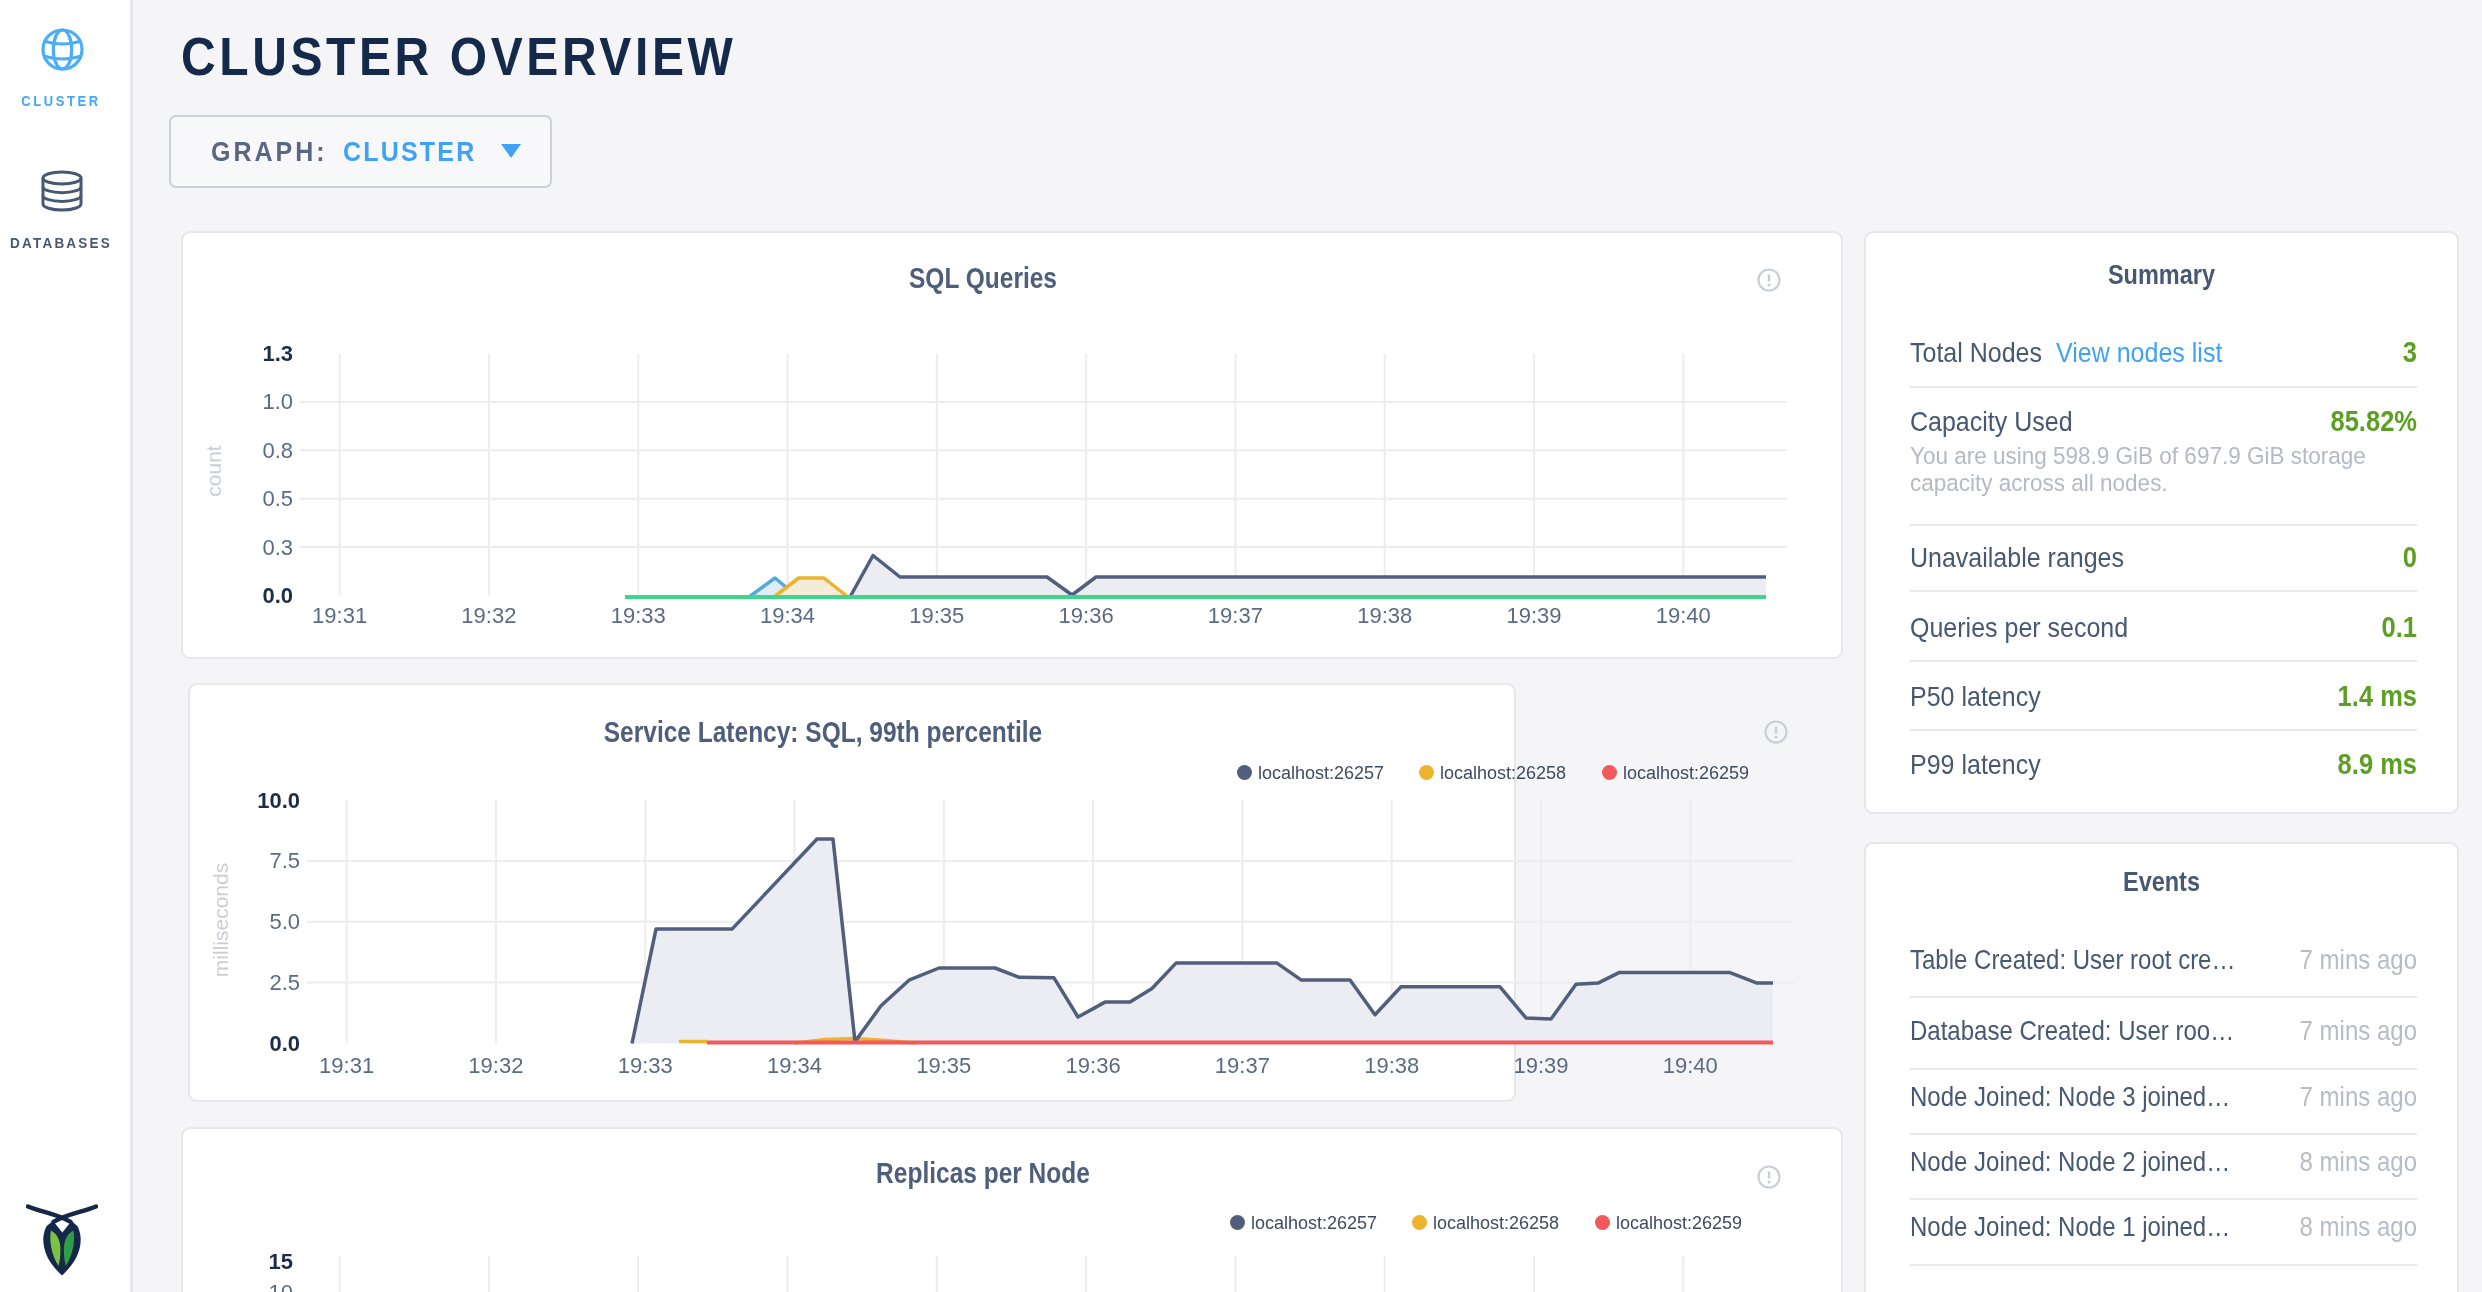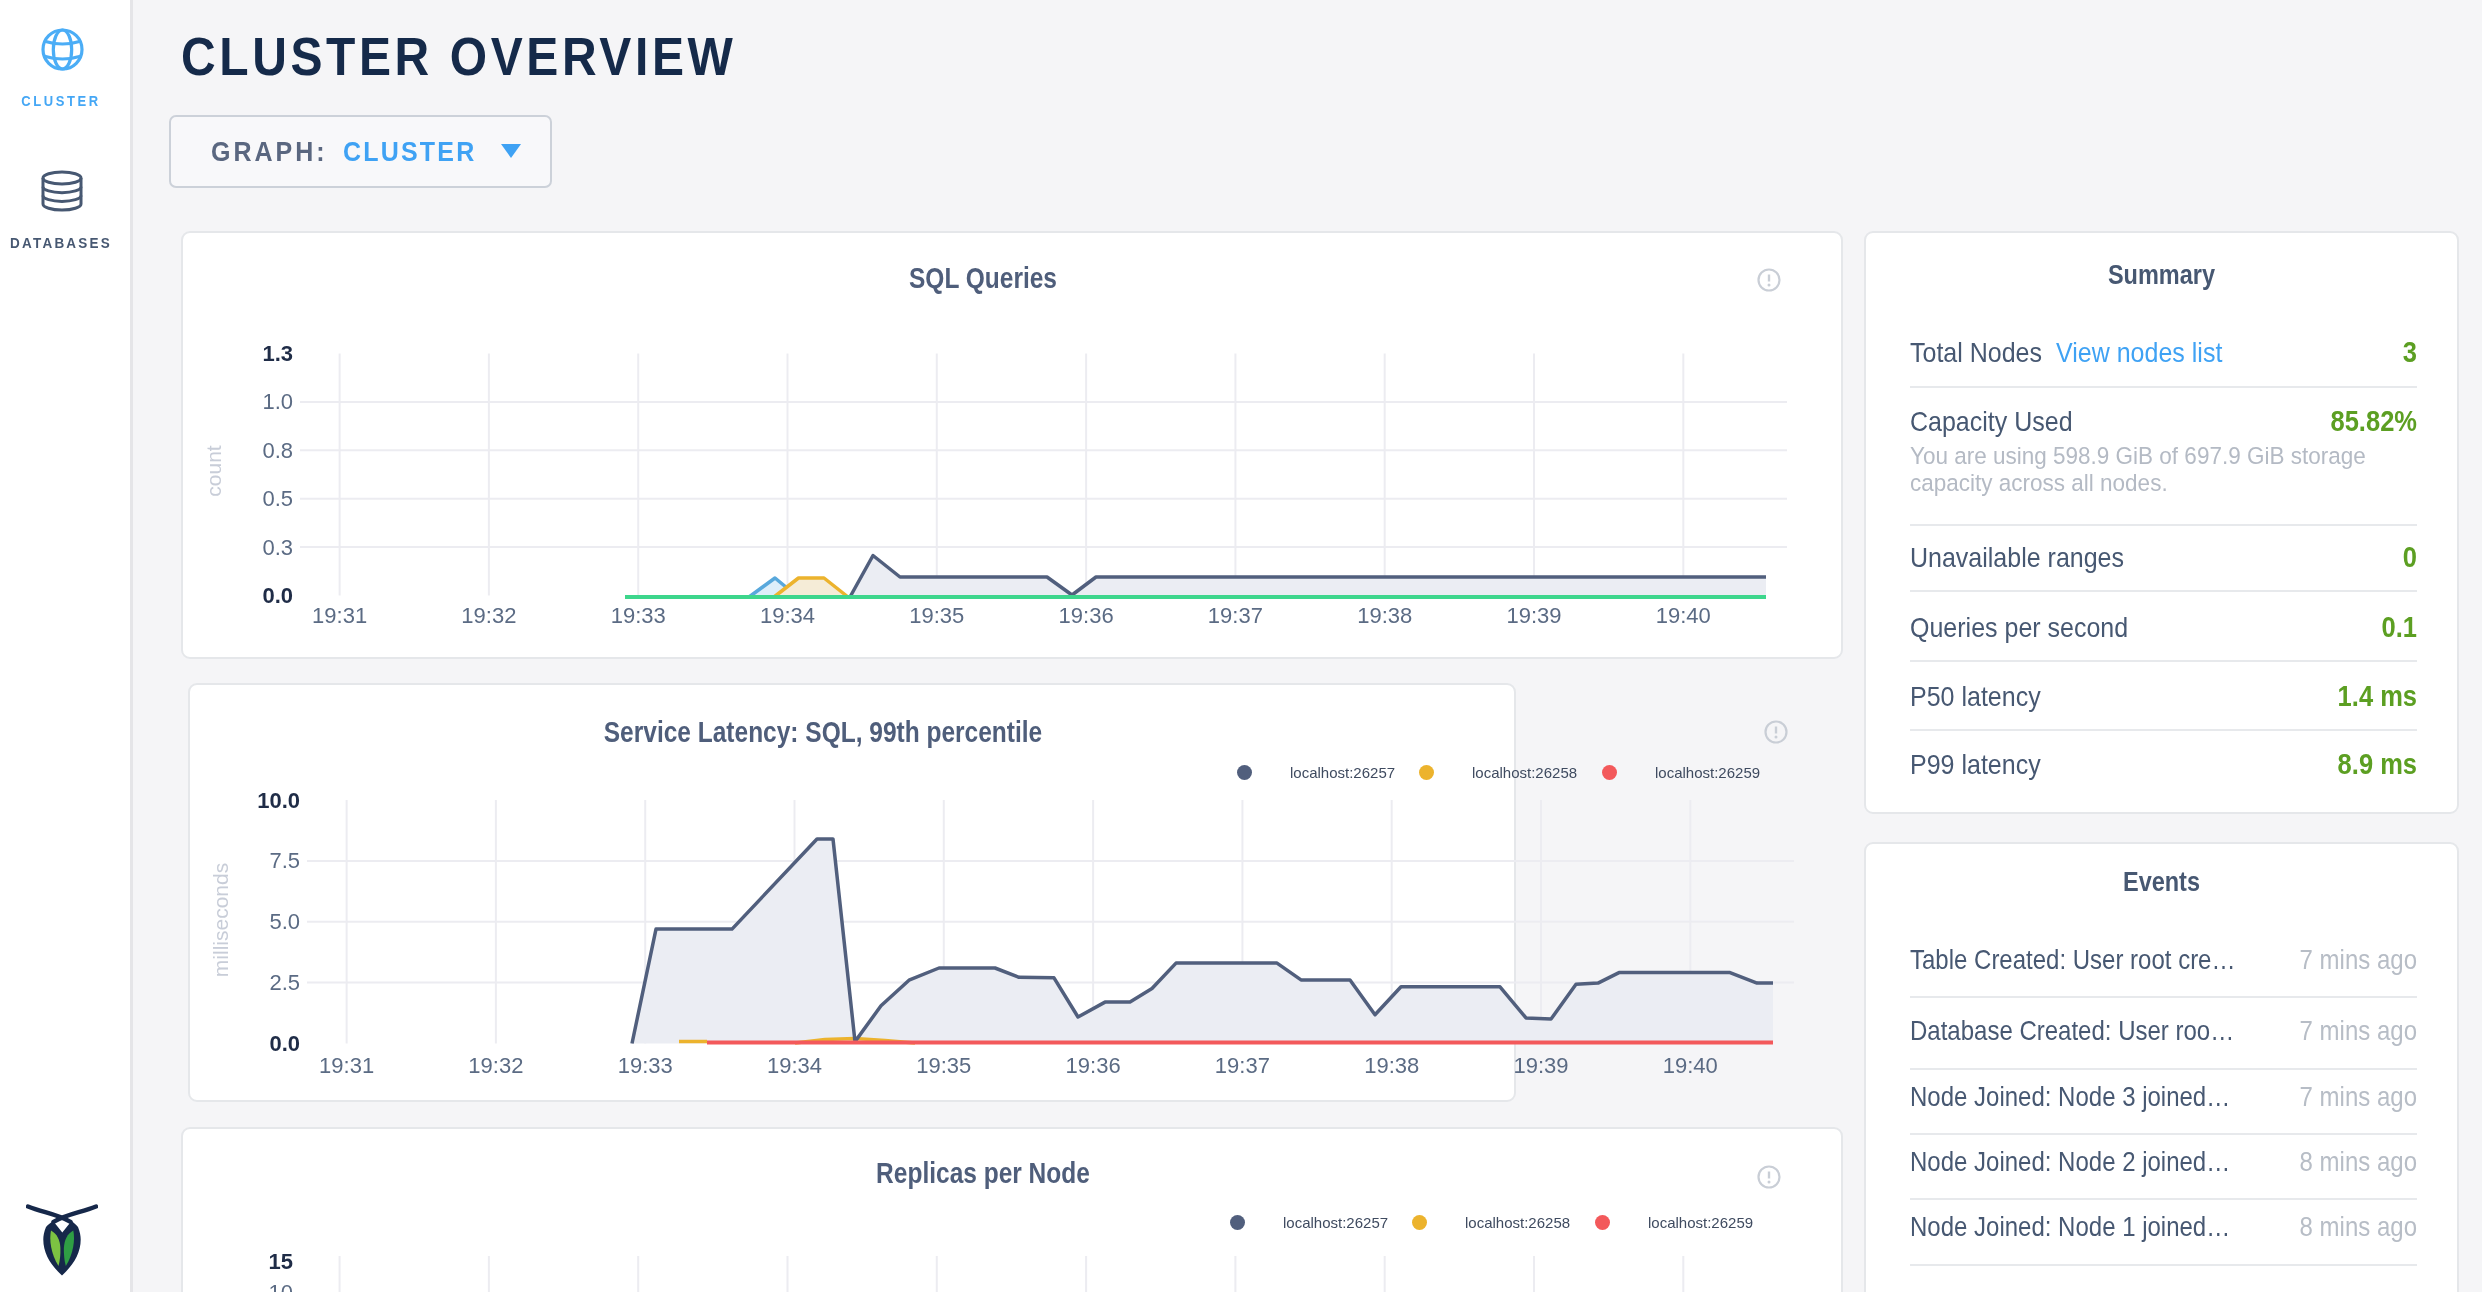--- a/index.html
+++ b/index.html
@@ -8,21 +8,21 @@
 .navlbl { position:absolute; width:122px; text-align:center; font-weight:bold; transform:scaleY(1.1); }
 #main { position:absolute; left:136px; top:0; width:2346px; height:1292px; }
 h1 { position:absolute; left:45px; top:33px; font-size:48px; font-weight:bold; letter-spacing:3.6px; color:#152a4a; line-height:1; white-space:nowrap; transform:scaleY(1.12); transform-origin:left center; }
 .ctrl { position:absolute; top:115px; height:73px; border:2px solid #ccd1d9; border-radius:7px; background:#f8f8fa; }
 .ctxt { position:absolute; top:0; height:69px; line-height:69px; font-size:25px; font-weight:bold; letter-spacing:3px; white-space:nowrap; transform:scaleY(1.12); transform-origin:left center; }
 .clabel { color:#5a6780; }
 .cval { color:#3fa2f4; letter-spacing:2.2px; }
 .card { position:absolute; background:#fff; border:2px solid #e5e7ea; border-radius:9px; }
 .ctitle { position:absolute; width:100%; text-align:center; font-size:24.5px; font-weight:bold; color:#4f5e7b; line-height:1; transform:scaleY(1.18); }
 .lgi { position:absolute; width:15px; height:15px; border-radius:8px; }
-.lgt { position:absolute; font-size:15px; color:#3f4b60; line-height:28px; white-space:nowrap;margin-left:32px; }
+.lgt { position:absolute; font-size:18px; color:#3f4b60; line-height:28px; white-space:nowrap; }
 .srow { position:absolute; left:44px; right:40px; height:40px; line-height:40px; font-size:25px; white-space:nowrap; transform:scaleY(1.12); }
 .sl { color:#475872; }
 .sv { position:absolute; right:0; color:#5c9f22; font-weight:bold; font-size:25.5px; }
 .slink { color:#3fa2f4; }
 .ssub { position:absolute; left:44px; width:480px; font-size:22.5px; line-height:25px; color:#b4bac4; transform:scaleY(1.1); }
 .ssep { position:absolute; left:44px; right:40px; height:0; border-top:2px solid #e7e9ec; }
 .erow { position:absolute; left:44px; right:40px; height:40px; line-height:40px; font-size:24px; white-space:nowrap; transform:scaleY(1.12); }
 .el { color:#475872; }
 .et { position:absolute; right:0; color:#b7bdc6; }
 svg text { font-family:"Liberation Sans",sans-serif; }

